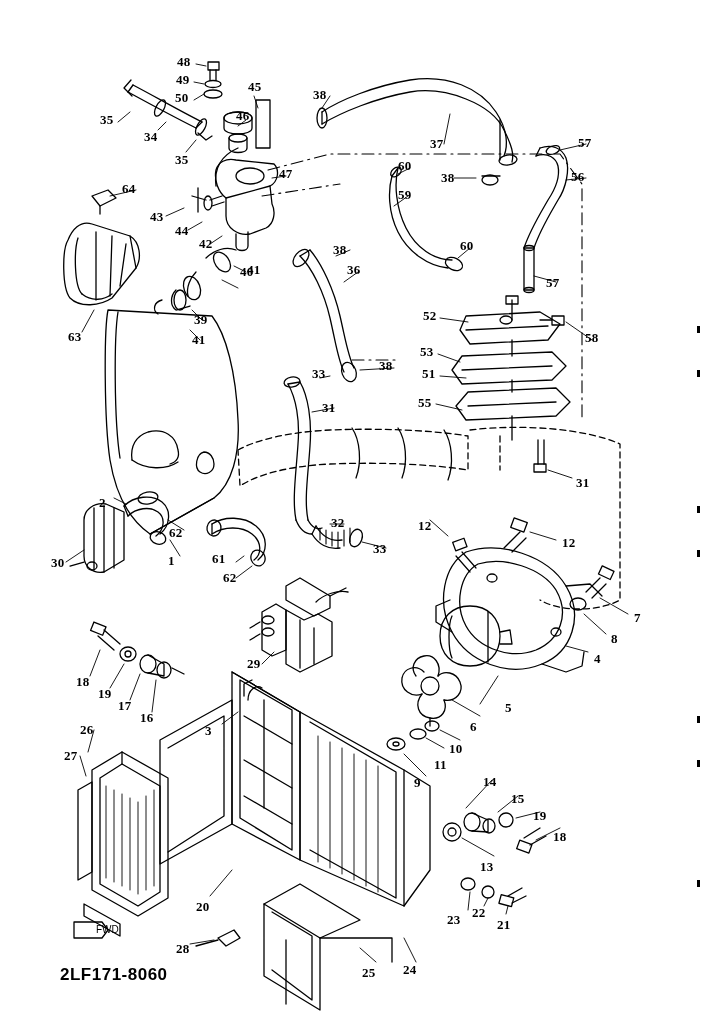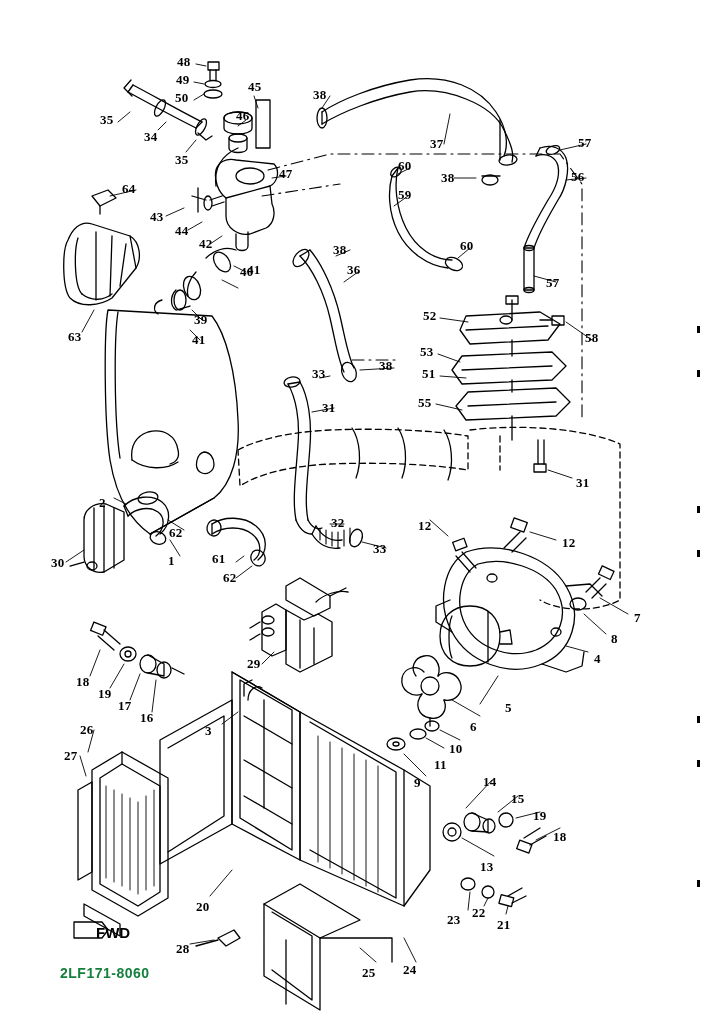--- a/index.html
+++ b/index.html
@@ -3,23 +3,23 @@
 <meta charset="utf-8">
 <style>
   html,body{margin:0;padding:0;background:#ffffff;}
   body{width:708px;height:1026px;position:relative;overflow:hidden;
        font-family:"Liberation Sans", sans-serif;}
   #sheet{position:absolute;left:0;top:0;width:708px;height:1026px;}
   svg.diagram{position:absolute;left:0;top:0;width:708px;height:1026px;}
   .callout{position:absolute;font-size:13px;font-weight:700;color:#000;
            font-family:"Liberation Serif", serif;letter-spacing:.2px;
            white-space:nowrap;}
-  .partno{position:absolute;font-size:14px;font-weight:700;color:#15803d;
+  .partno{position:absolute;font-size:17px;font-weight:700;color:#000000;
           font-family:"Liberation Sans", sans-serif;letter-spacing:.5px;}
-  .fwdlabel{position:absolute;font-size:15px;font-weight:700;color:#000;
+  .fwdlabel{position:absolute;font-size:10px;font-weight:400;color:#000;
             font-family:"Liberation Sans", sans-serif;padding-left:14px;}
   .edgemark{position:absolute;width:3px;height:7px;background:#000;}
 </style>
 </head>
 <body>
 
 <div id="sheet">
 
   <svg class="diagram" viewBox="0 0 708 1026">
     <g fill="none" stroke="#000" stroke-width="1.3" stroke-linejoin="round" stroke-linecap="round">

